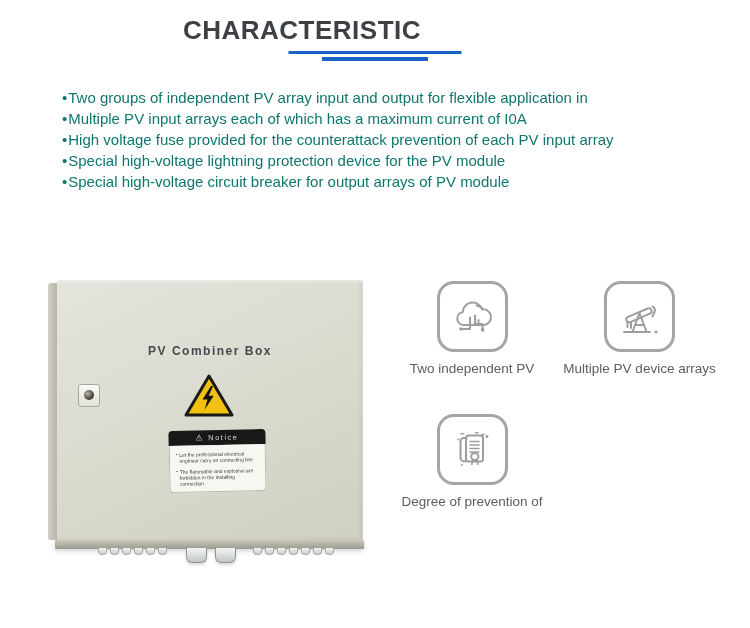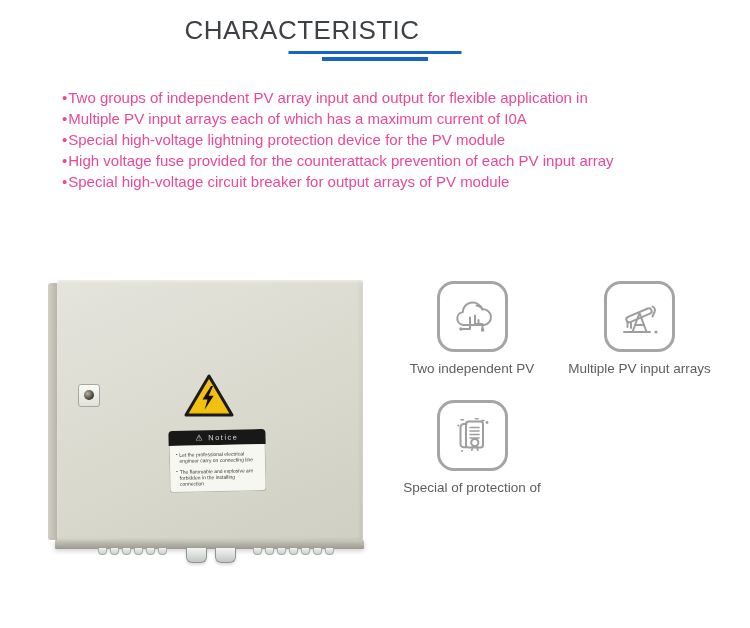--- a/index.html
+++ b/index.html
@@ -5,27 +5,27 @@
   html,body{margin:0;padding:0;}
   body{
     width:750px;height:628px;background:#ffffff;overflow:hidden;position:relative;
     font-family:"Liberation Sans","DejaVu Sans",sans-serif;
   }
   .canvas{position:relative;width:750px;height:628px;}
 
   
   .page-title{
     position:absolute;top:15px;left:0;width:604px;text-align:center;
-    font-size:26px;font-weight:normal;letter-spacing:.5px;color:#3d4145;
+    font-size:26px;font-weight:bold;letter-spacing:.5px;color:#3d4145;
   }
   .u1{position:absolute;top:51px;left:50%;transform:translateX(-50%);width:173px;height:3px;background:#1763c6;}
   .u2{position:absolute;top:57px;left:50%;transform:translateX(-50%);width:106px;height:4px;background:#1763c6;}
 
   
-  .features{position:absolute;left:62px;top:87px;width:640px;font-size:15px;line-height:21px;color:#ec4899;}
+  .features{position:absolute;left:62px;top:87px;width:640px;font-size:15px;line-height:21px;color:#0f766e;}
   .fline{white-space:normal;}
   .fline:empty{display:none;}
   .b{margin-right:1px;}
 
   
   .product{position:absolute;left:48px;top:280px;width:322px;height:292px;}
   .box-side{position:absolute;left:0;top:3px;width:10px;height:257px;
     background:linear-gradient(to right,#d2d0c6,#b5b3a8);border-radius:3px 0 0 2px;}
   .box-face{position:absolute;left:9px;top:0;width:306px;height:261px;border-radius:3px;
     background:linear-gradient(155deg,#e5e4dd 0%,#dbdacf 50%,#d0cfc3 100%);
@@ -52,21 +52,21 @@
   .nb{font-size:4px;margin-right:2px;line-height:6px;}
   .nub{position:absolute;top:268px;width:9px;height:7px;box-sizing:border-box;
     background:linear-gradient(#f0f1ee,#ced1cc);border:1px solid #a9aca5;border-top:none;
     border-radius:0 0 4px 4px;}
   .gland{position:absolute;top:268px;width:21px;height:15px;box-sizing:border-box;
     background:linear-gradient(#f3f5f3,#c2c7c3);border:1px solid #8f968f;border-top:none;
     border-radius:0 0 6px 6px;box-shadow:0 2px 3px rgba(0,0,0,.15);}
 
   
   .benefits{position:absolute;left:388px;top:281px;width:335px;
-    display:grid;grid-template-columns:168px 167px;row-gap:23px;}
+    display:grid;grid-template-columns:168px 167px;row-gap:37px;}
   .benefit{display:flex;flex-direction:column;align-items:center;}
   .frame{width:71px;height:71px;box-sizing:border-box;border:3px solid #a5a5a5;border-radius:17px;
     display:flex;align-items:center;justify-content:center;margin-bottom:8px;}
   .icon{stroke:#9e9e9e;fill:none;stroke-width:2;stroke-linecap:round;stroke-linejoin:round;}
   .caption{font-size:13.5px;color:#5d5d5d;line-height:17px;text-align:center;}
   .cap-line:empty{display:none;}
 </style>
 </head>
 <body>
 
@@ -77,33 +77,34 @@
   <div class="u2"></div>
 
   <div class="features">
     <div class="feature">
       <div class="fline"><span class="b">•</span><span>Two groups of independent PV array input and output for flexible application in</span></div>
     </div>
     <div class="feature">
       <div class="fline"><span class="b">•</span><span>Multiple PV input arrays each of which has a maximum current of I0A</span></div>
     </div>
     <div class="feature">
+      <div class="fline"><span class="b">•</span><span>High voltage fuse provided for the counterattack prevention of each PV input array</span></div>
+    </div>
+    <div class="feature">
       <div class="fline"><span class="b">•</span><span>Special high-voltage lightning protection device for the PV module</span></div>
-    </div>
-    <div class="feature">
-      <div class="fline"><span class="b">•</span><span>High voltage fuse provided for the counterattack prevention of each PV input array</span></div>
     </div>
     <div class="feature">
       <div class="fline"><span class="b">•</span><span>Special high-voltage circuit breaker for output arrays of PV module</span></div>
     </div>
   </div>
 
   <div class="product">
     <div class="box-side"></div>
     <div class="box-face">
+      <div class="box-label">PV Combiner Box</div>
       <div class="lock">
           <div class="lock-hole"></div>
         </div>
       <svg class="warn" width="52" height="48" viewBox="0 0 52 48">
         <path d="M26 4 L49 43 H3 Z" fill="#f2c011" stroke="#1a1a1a" stroke-width="3" stroke-linejoin="round"></path>
         <path d="M28 14 l-8.5 13.5 h5 l-2.8 10 l9 -13.8 h-5 l4.3 -9.7 z" fill="#111"></path>
       </svg>
       <div class="notice">
         <div class="notice-head">
           <span class="warn-glyph">⚠</span>
@@ -166,39 +167,39 @@
           <circle cx="39" cy="38" r="1.6" fill="#9e9e9e" stroke="none"></circle>
           <path d="M15.5 38 L22.5 19 L29.5 38"></path>
           <line x1="18.3" y1="31" x2="26.7" y2="31"></line>
           <rect x="8.5" y="18.5" width="27" height="5.6" rx="2.8" transform="rotate(-23 22 21.3)"></rect>
           <path d="M35.5 12.5 q3.5 2 2 5.5 l-2 4.5"></path>
           <line x1="10.5" y1="27.5" x2="10.5" y2="33"></line>
           <line x1="14" y1="28.5" x2="14" y2="34"></line>
         </svg>
       </div>
       <div class="caption">
-        <div class="cap-line">Multiple PV input arrays</div>
+        <div class="cap-line">Multiple PV device arrays</div>
 
       </div>
     </div>
 
     <div class="benefit">
       <div class="frame">
         <svg class="icon" width="46" height="46" viewBox="0 0 46 46">
           <path d="M17.5 11 H14.8 a3.3 3.3 0 0 0 -3.3 3.3 V31 a3.3 3.3 0 0 0 3.3 3.3 h2.2"></path>
           <rect x="17" y="8.5" width="17" height="26" rx="2.5"></rect>
           <path d="M21 14.5 H30 M21 18 H30 M21 21.5 H30 M21 25 H30" stroke-width="1.6"></path>
           <circle cx="25.8" cy="29.5" r="3.6"></circle>
           <path d="M24 32.5 L22.8 37.2 M27.6 32.5 L28.9 37.2" stroke-width="1.6"></path>
           <path d="M12 6.8 h2.5 M26.5 5.8 h2.5 M33 7.5 h2" stroke-width="1.6"></path>
           <circle cx="38" cy="9.5" r="1.4" fill="#9e9e9e" stroke="none"></circle>
           <circle cx="9.3" cy="12.5" r="1" fill="#9e9e9e" stroke="none"></circle>
           <circle cx="13" cy="38" r="1" fill="#9e9e9e" stroke="none"></circle>
         </svg>
       </div>
       <div class="caption">
-        <div class="cap-line">Special of protection of</div>
+        <div class="cap-line">Degree of prevention of</div>
       </div>
     </div>
 
 
   </div>
 </div>
 
 </body></html>

